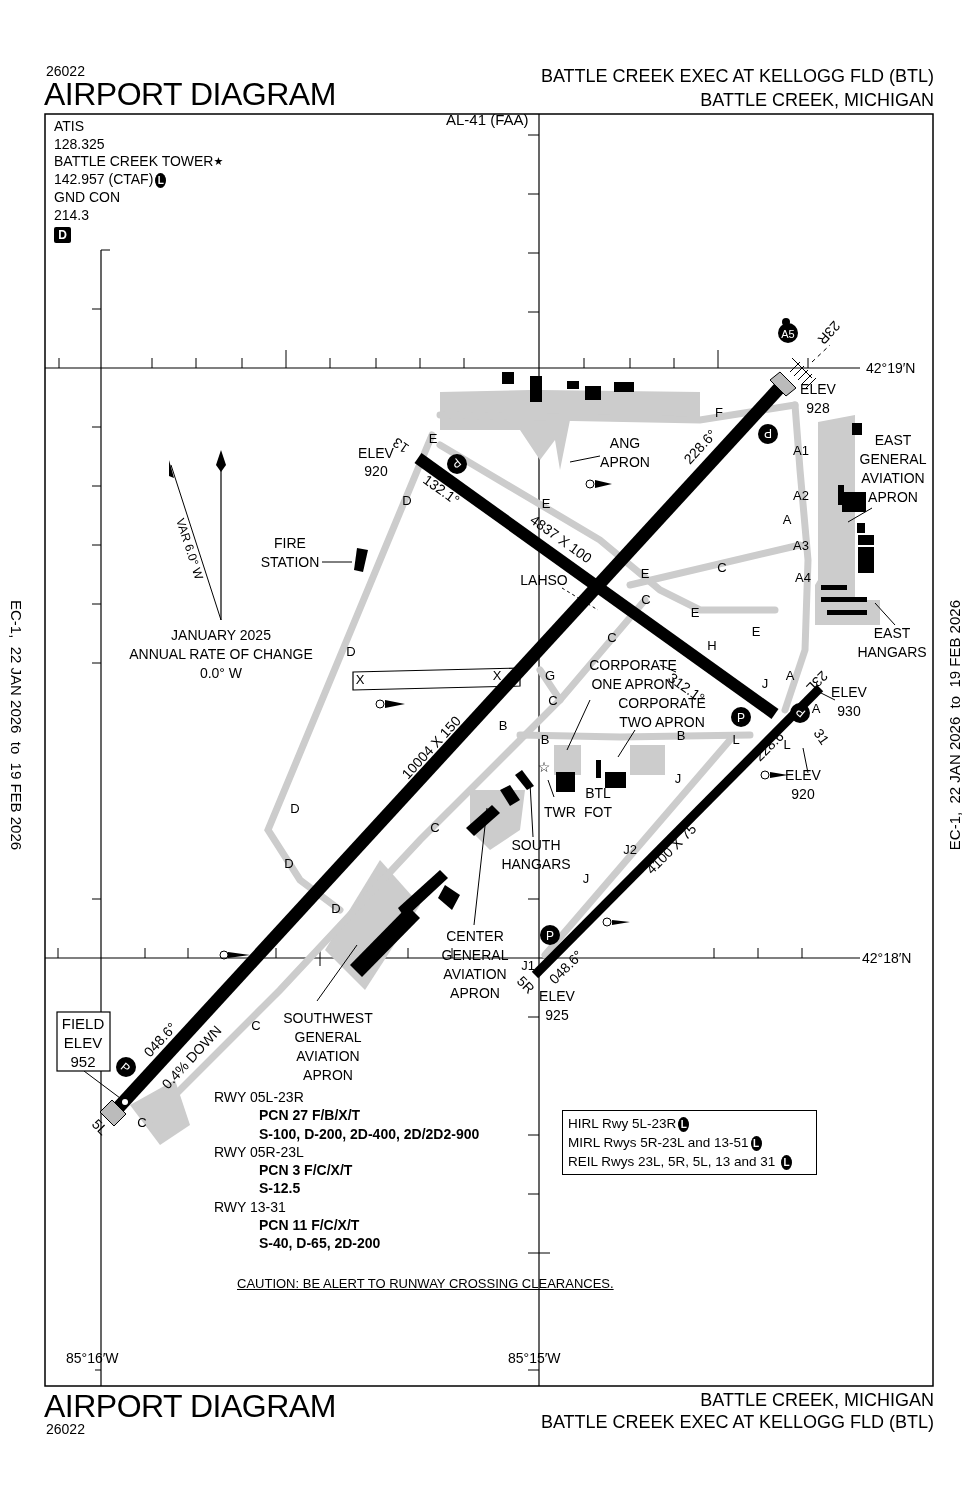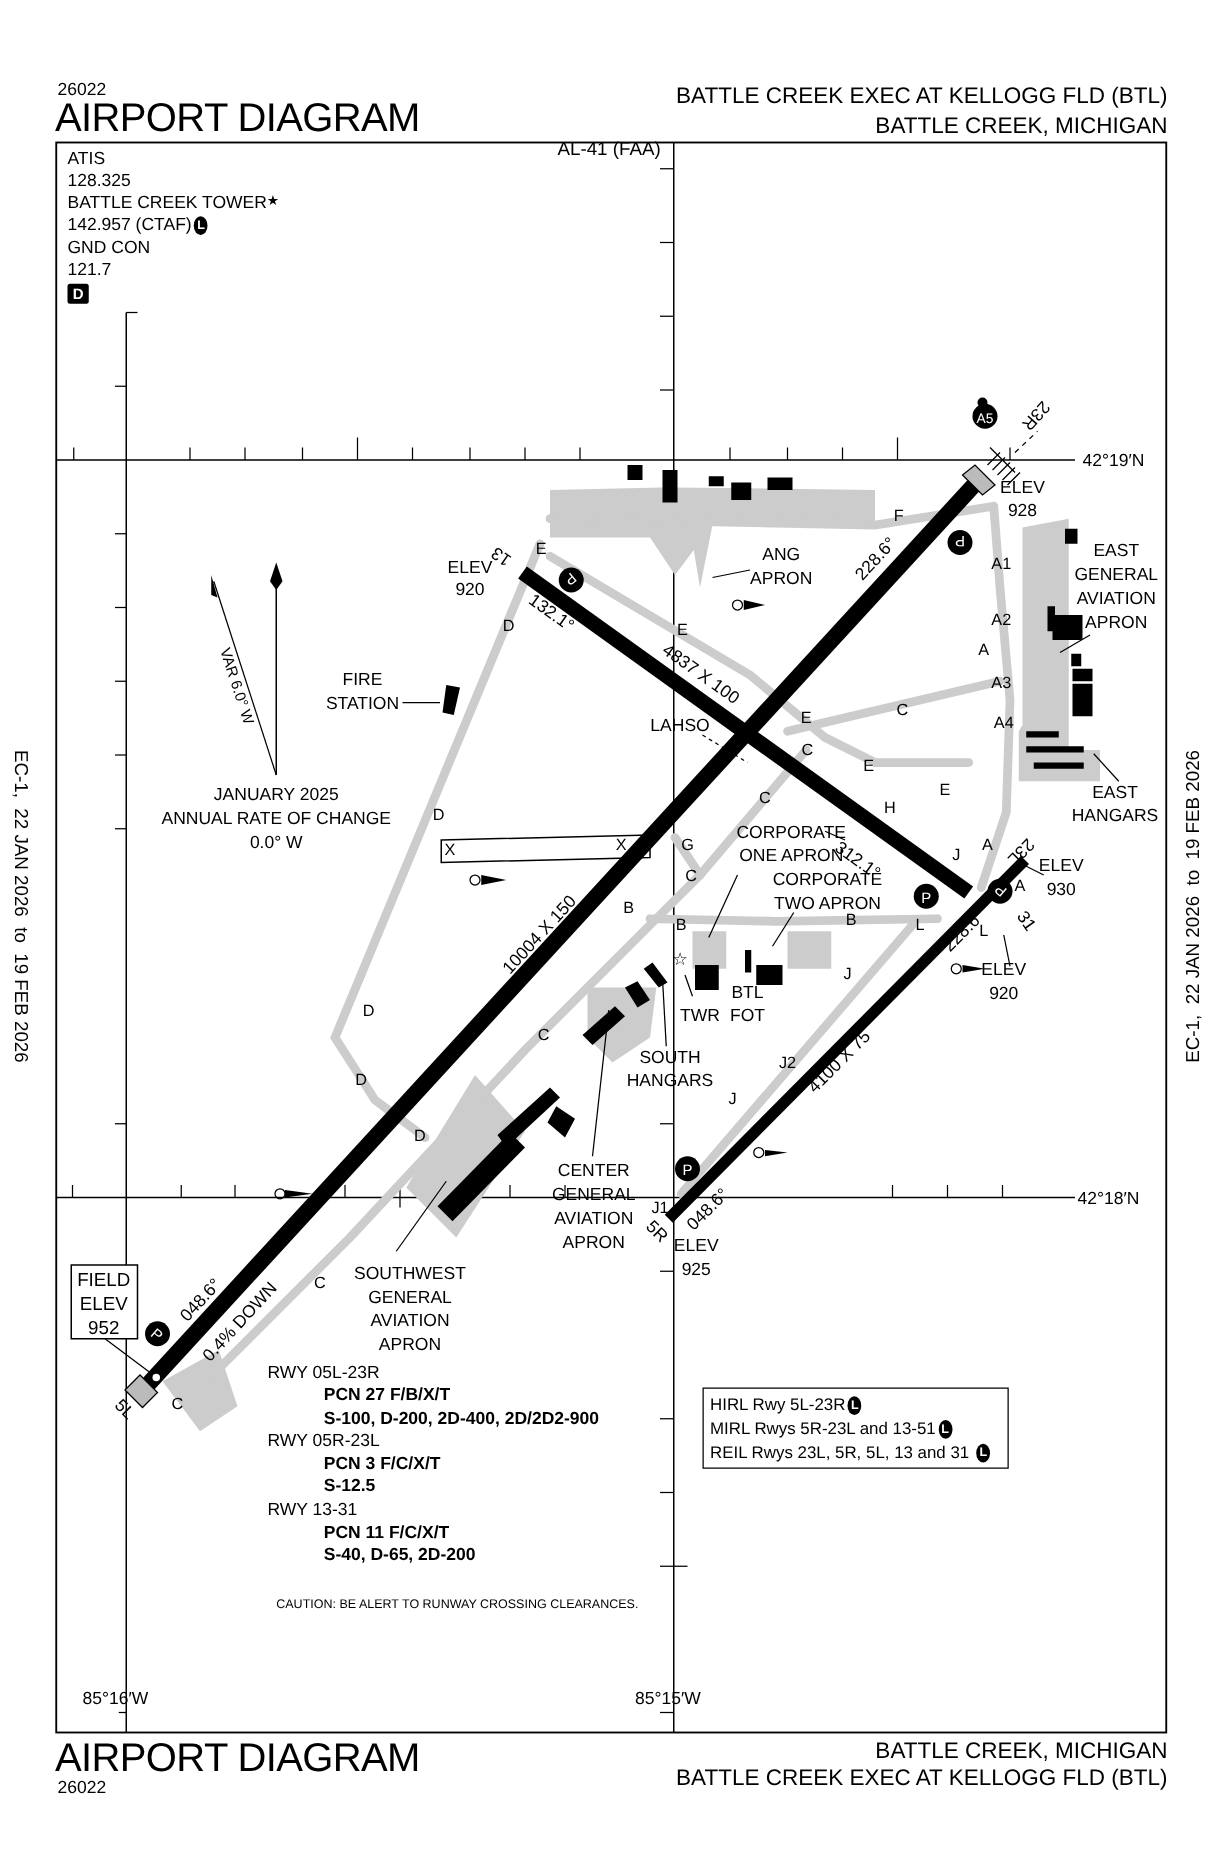--- a/index.html
+++ b/index.html
@@ -16,22 +16,22 @@
   .ftr-city { right: 44px; top: 1390px; font-size: 18px; }
   .ftr-name { right: 44px; top: 1412px; font-size: 18px; }
   .side-left { left: 8px; top: 600px; writing-mode: vertical-rl; font-size: 15px; white-space: pre; }
   .side-right { left: 946px; top: 600px; writing-mode: vertical-rl; transform: rotate(180deg); font-size: 15px; white-space: pre; }
   svg text { font-family: "Liberation Sans", "DejaVu Sans", sans-serif; }
   .comm { left: 54px; top: 118px; font-size: 14px; line-height: 17.7px; }
   .lbadge { display: inline-block; background: #000; color: #fff; border-radius: 50%; width: 11px; height: 15px; font-size: 10px; text-align: center; line-height: 15px; vertical-align: middle; margin-left: 2px; font-weight: bold; }
   .dbadge { display: inline-block; background: #000; color: #fff; width: 17px; height: 16px; font-size: 12px; text-align: center; line-height: 16px; border-radius: 2px; margin-top: 3px; font-weight: bold; }
   .rwy-info { left: 214px; top: 1088px; font-size: 14px; line-height: 18.3px; }
   .rwy-info .ind { padding-left: 45px; font-weight: bold; }
-  .light-box { left: 562px; top: 1110px; border: 1.5px solid #000; padding: 3px 14px 3px 5px; font-size: 13.5px; line-height: 19px; background: #fff; }
-  .caution { left: 221px; top: 1273px; font-size: 10px; line-height: 22px; }
+  .light-box { left: 562px; top: 1110px; border: 1.5px solid #000; padding: 3px 24px 3px 5px; font-size: 13.5px; line-height: 19px; background: #fff; }
+  .caution { left: 237px; top: 1273px; font-size: 13px; line-height: 22px; text-decoration: underline; }
   .caution .l2 { padding-left: 82px; text-decoration: underline; }
 </style>
 </head>
 <body>
 
 <div class="abs hdr-num">26022</div>
 <div class="abs hdr-title">AIRPORT DIAGRAM</div>
 <div class="abs hdr-al">AL-41 (FAA)</div>
 <div class="abs hdr-name">BATTLE CREEK EXEC AT KELLOGG FLD (BTL)</div>
 <div class="abs hdr-city">BATTLE CREEK, MICHIGAN</div>
@@ -348,21 +348,21 @@
     <text x="508" y="1363">85°15′W</text>
   </g>
 </svg>
 
 <div class="abs comm">
   <div>ATIS</div>
   <div>128.325</div>
   <div><span>BATTLE CREEK TOWER</span><span style="font-size:11px;vertical-align:top;">★</span></div>
   <div><span>142.957 (CTAF)</span><span class="lbadge">L</span></div>
   <div>GND CON</div>
-  <div>121.7</div>
+  <div>214.3</div>
   <div class="dbadge">D</div>
 </div>
 
 <div class="abs rwy-info">
   <div>RWY 05L-23R</div>
   <div class="ind">PCN 27 F/B/X/T</div>
   <div class="ind">S-100, D-200, 2D-400, 2D/2D2-900</div>
   <div>RWY 05R-23L</div>
   <div class="ind">PCN 3 F/C/X/T</div>
   <div class="ind">S-12.5</div>

